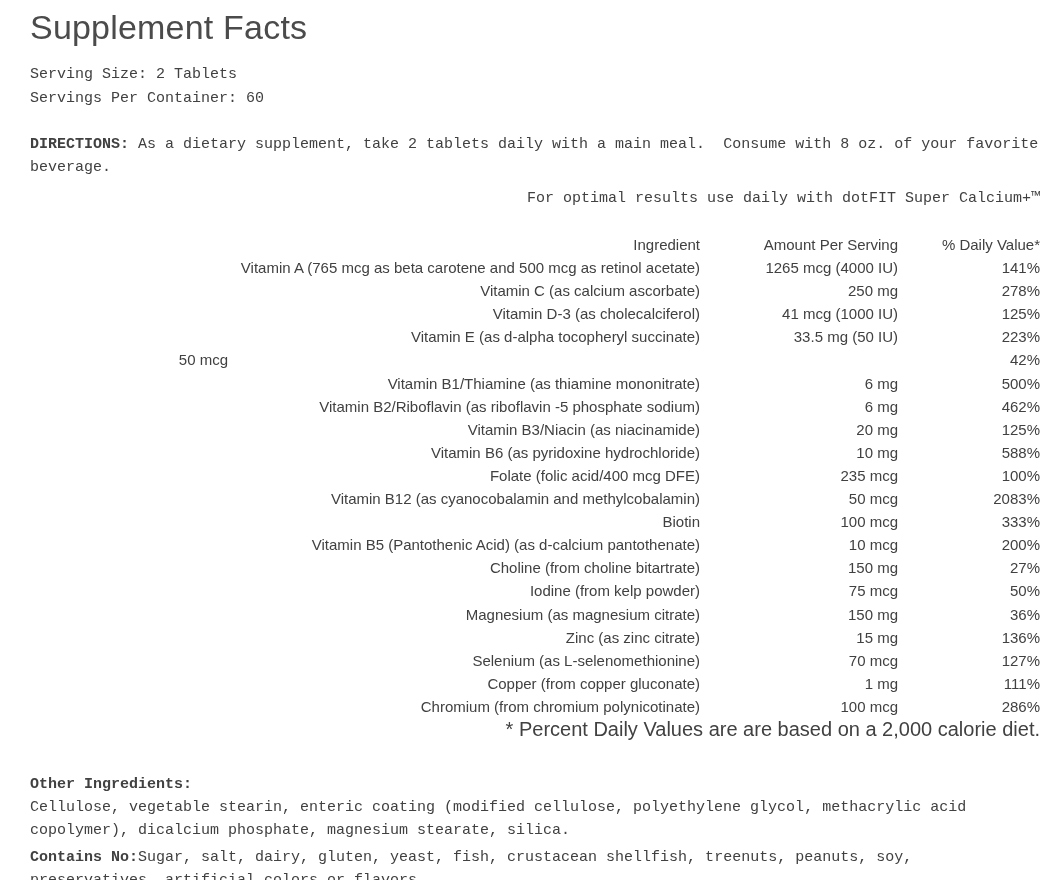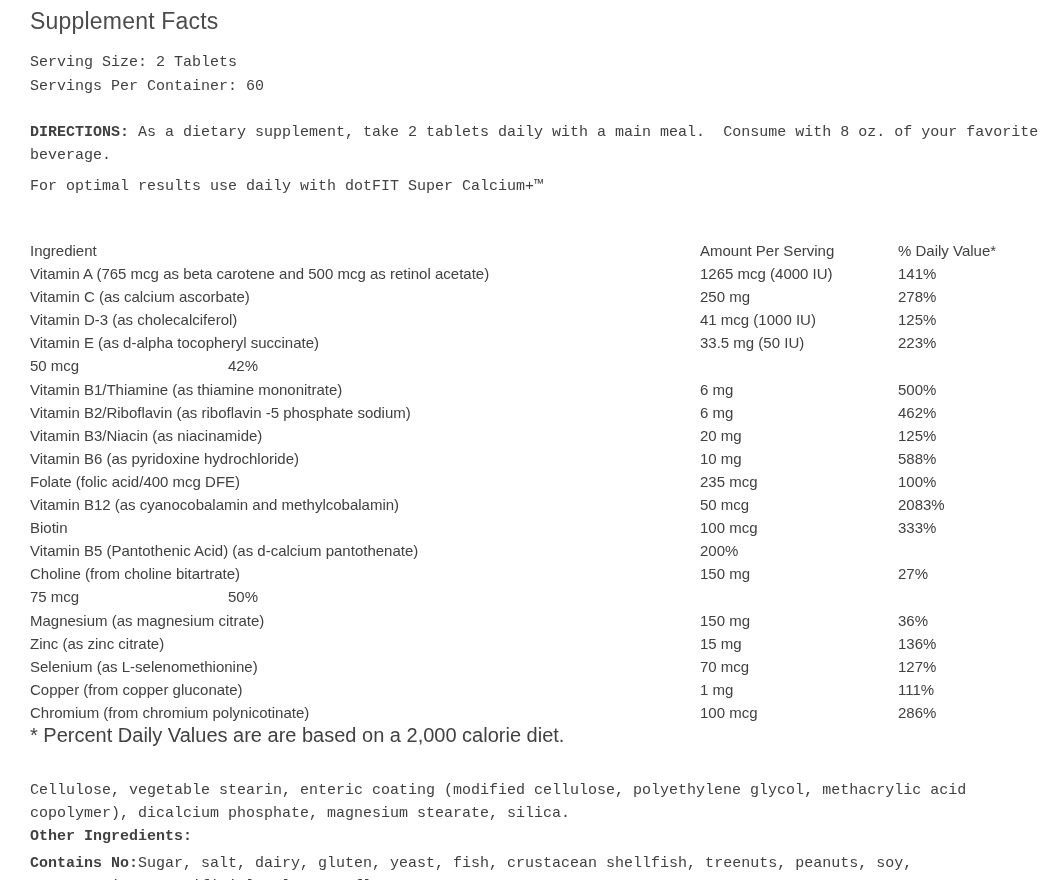--- a/index.html
+++ b/index.html
@@ -12,42 +12,44 @@
     height: 880px;
     overflow: hidden;
     font-family: "Liberation Sans", "DejaVu Sans", sans-serif;
     color: #414141;
     -webkit-font-smoothing: antialiased;
   }
   .content {
     padding: 8px 20px 0 30px;
   }
   .page-title {
-    font-size: 23px;
+    font-size: 34px;
     font-weight: 300;
     color: #4b4b4b;
     margin: 0 0 16px 0;
     letter-spacing: 0.2px;
   }
   .line {
     font-size: 15px;
     line-height: 23px;
     font-family: Liberation Mono, monospace;
   }
   .serving-block .line { line-height: 23.5px; }
   .directions-block {
     margin-top: 23px;
   }
   .optimal-line {
     margin-top: 8px;
+    text-align: right;
   }
   b, .bold { font-weight: 700; }
   .facts-table {
-    margin-top: 41px;
+    margin-top: 23px;
     font-size: 15px;
+    text-align: right;
   }
   .facts-row {
     display: flex;
     line-height: 23.1px;
     white-space: nowrap;
   }
   .col-ingredient { width: 670px; flex: 0 0 670px; }
   .col-amount    { width: 198px; flex: 0 0 198px; }
   .col-dv        { flex: 1 1 auto; }
   .footnote {
@@ -137,28 +139,30 @@
           <span class="col-amount">50 mcg</span>
           <span class="col-dv">2083%</span>
         </div>
         <div class="facts-row">
           <span class="col-ingredient">Biotin</span>
           <span class="col-amount">100 mcg</span>
           <span class="col-dv">333%</span>
         </div>
         <div class="facts-row">
           <span class="col-ingredient">Vitamin B5 (Pantothenic Acid) (as d-calcium pantothenate)</span>
+          <span class="col-amount">10 mcg</span>
           <span class="col-dv">200%</span>
         </div>
         <div class="facts-row">
           <span class="col-ingredient">Choline (from choline bitartrate)</span>
           <span class="col-amount">150 mg</span>
           <span class="col-dv">27%</span>
         </div>
         <div class="facts-row">
+          <span class="col-ingredient">Iodine (from kelp powder)</span>
           <span class="col-amount">75 mcg</span>
           <span class="col-dv">50%</span>
         </div>
         <div class="facts-row">
           <span class="col-ingredient">Magnesium (as magnesium citrate)</span>
           <span class="col-amount">150 mg</span>
           <span class="col-dv">36%</span>
         </div>
         <div class="facts-row">
           <span class="col-ingredient">Zinc (as zinc citrate)</span>
@@ -178,24 +182,24 @@
         <div class="facts-row">
           <span class="col-ingredient">Chromium (from chromium polynicotinate)</span>
           <span class="col-amount">100 mcg</span>
           <span class="col-dv">286%</span>
         </div>
       </div>
     <div class="footnote">* Percent Daily Values are are based on a 2,000 calorie diet.</div>
   </div>
 
   <div class="line other-ingredients-block">
-    <div>Cellulose, vegetable stearin, enteric coating (modified cellulose, polyethylene glycol, methacrylic acid copolymer), dicalcium phosphate, magnesium stearate, silica.</div>
     <div>
       <b>Other Ingredients:</b>
     </div>
+    <div>Cellulose, vegetable stearin, enteric coating (modified cellulose, polyethylene glycol, methacrylic acid copolymer), dicalcium phosphate, magnesium stearate, silica.</div>
   </div>
 
   <div class="line contains-block">
     <b>Contains No:</b><span>Sugar, salt, dairy, gluten, yeast, fish, crustacean shellfish, treenuts, peanuts, soy, preservatives, artificial colors or flavors.</span>
   </div>
 
   <div class="line storage-block">Storage Conditions: Store in a cool, dry place.</div>
 
 </div>
 

